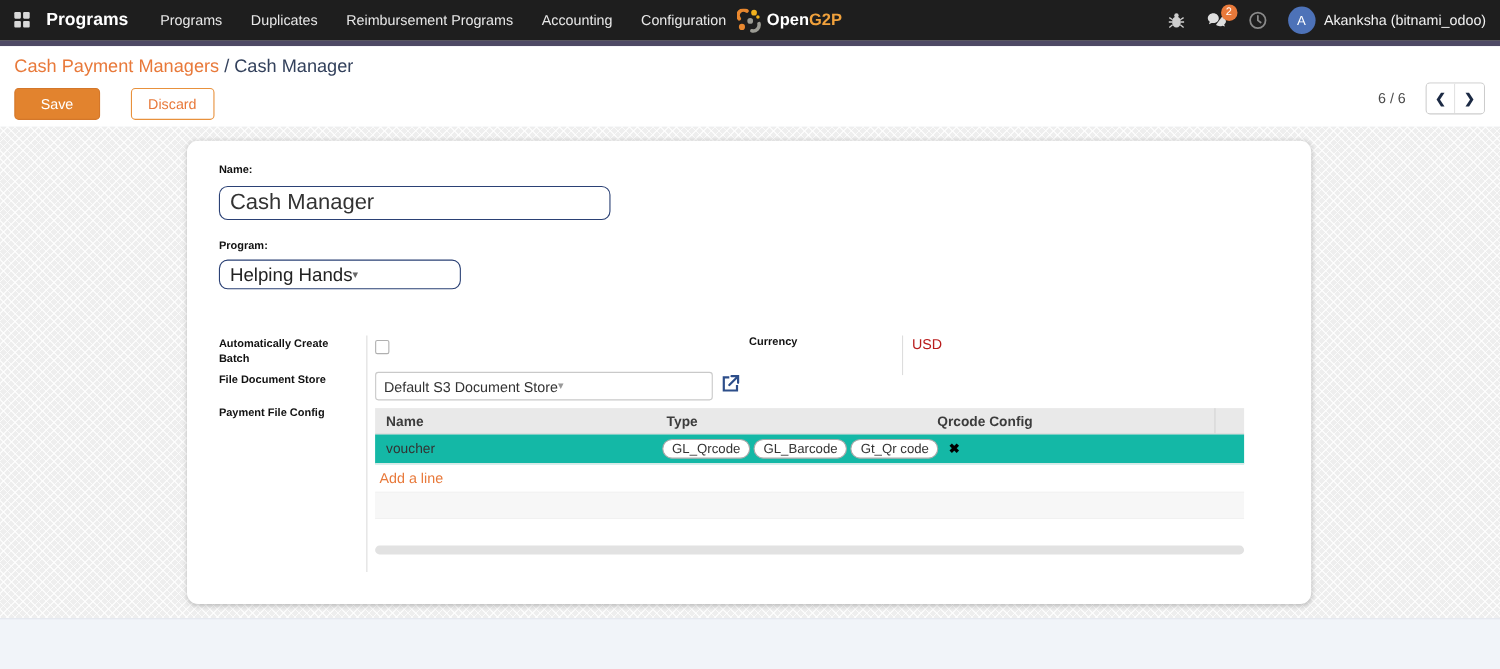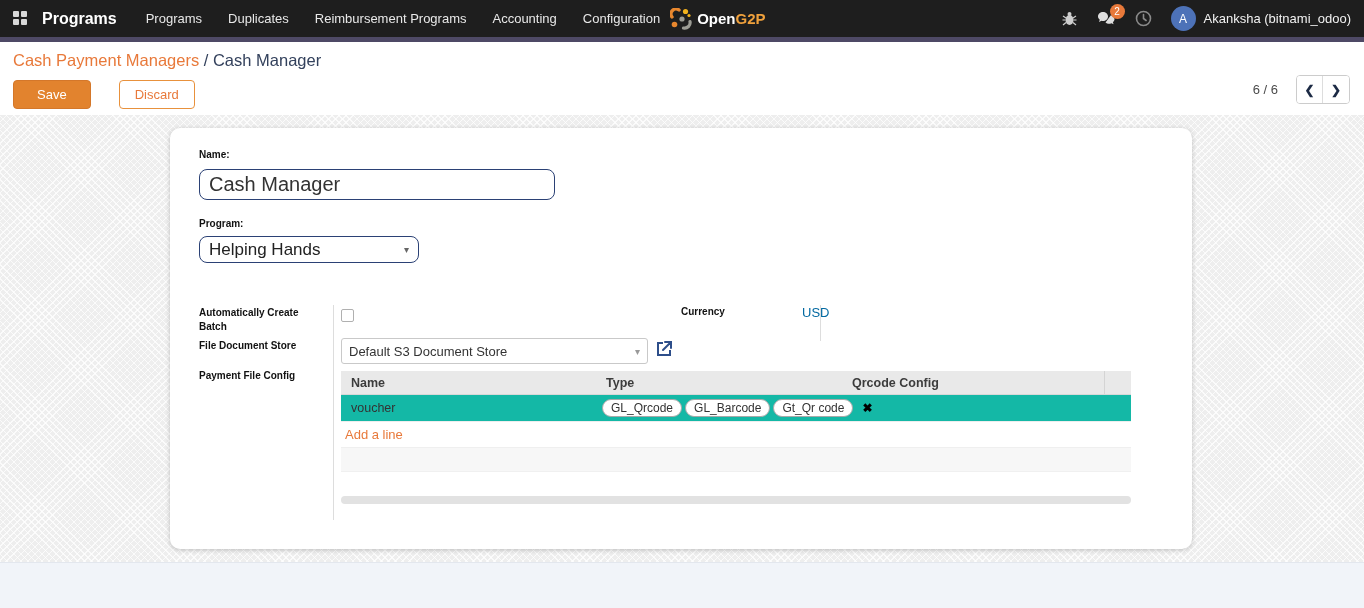--- a/index.html
+++ b/index.html
@@ -54,33 +54,33 @@
       repeating-linear-gradient(-45deg, rgba(255,255,255,.75) 0 1px, transparent 1px 5px); }
   .sheet { position:relative; width:1022px; height:421px; margin-left:170px; top:13px;
     background:#fff; border-radius:10px; box-shadow:0 1px 5px rgba(0,0,0,.22); }
   .footer-area { height:46px; background:#f1f4f9; border-top:1px solid #e3e7ee; }
 
   .field-label { position:absolute; font-size:10px; font-weight:bold; color:#111; }
   .name-input { position:absolute; left:29px; top:41px; width:356px; height:31px;
     border:1px solid #2b4175; border-radius:8px; font-size:20px; color:#333;
     padding:0 9px; font-family:inherit; background:#fff; }
   .sel { position:absolute; border:1px solid #2b4175; border-radius:8px; background:#fff;
-    display:flex; align-items:center; justify-content:space-between; cursor:pointer; }
+    display:flex; align-items:center; cursor:pointer; }
   .program-select { left:29px; top:108px; width:220px; height:27px; font-size:17px;
     color:#222; padding:0 9px; }
   .caret { font-size:10px; color:#666; }
 
   .v-sep { position:absolute; width:1px; background:#ddd; }
   .checkbox { position:absolute; left:171px; top:181px; width:13px; height:13px;
     border:1px solid #b0b0b0; border-radius:2px; background:#fff; cursor:pointer; }
   .fds-select { left:171px; top:210px; width:307px; height:25px; border:1px solid #c9c9c9;
     border-radius:3px; font-size:13px; color:#333; padding:12px 7px; }
   .fds-select .caret { color:#999; }
   .ext-link { position:absolute; left:485px; top:212px; width:18px; height:18px; cursor:pointer; }
-  .usd-link { position:absolute; left:632px; top:177px; font-size:13px; color:#0369a1; cursor:pointer; }
+  .usd-link { position:absolute; left:659px; top:177px; font-size:13px; color:#b91c1c; cursor:pointer; }
 
   
   .o2m-table { position:absolute; left:171px; top:243px; width:790px; font-size:12.5px; }
   .t-head { display:flex; height:24px; background:#e9e9e9; border-bottom:1px solid #d8d8d8;
     align-items:center; font-weight:bold; color:#3c3c3c; }
   .t-row { display:flex; height:27px; background:#14b8a6; border-bottom:1px solid #eee;
     align-items:center; color:#333; }
   .c-name { width:255px; padding-left:10px; }
   .c-type { width:250px; padding-left:10px; }
   .c-qr { width:258px; padding-left:6px; display:flex; align-items:center; gap:3px; }

